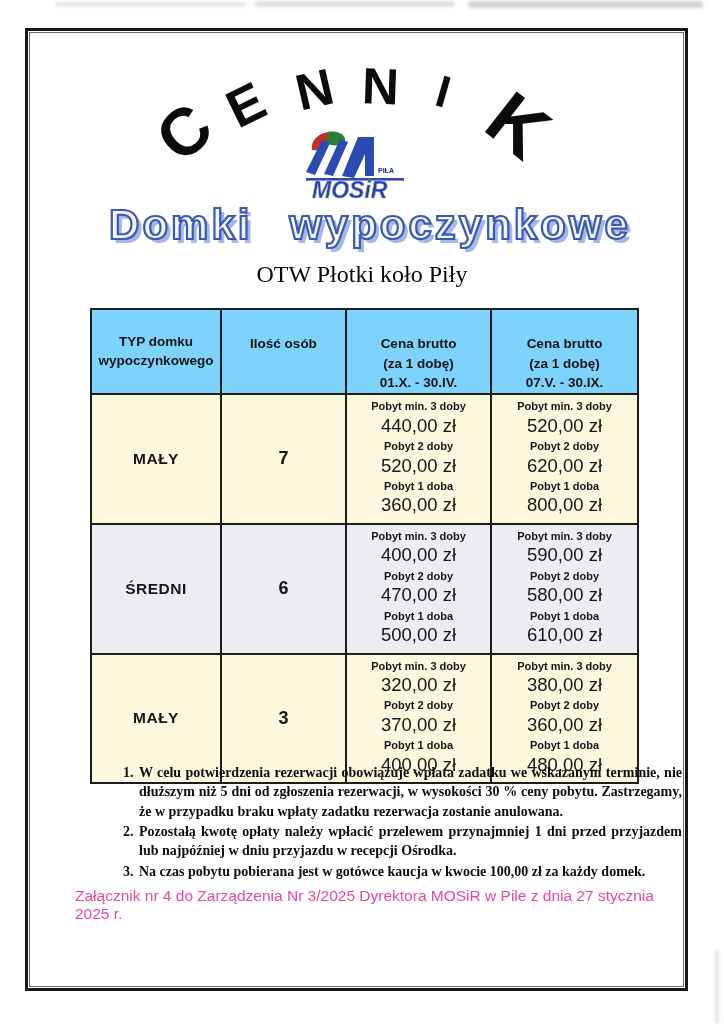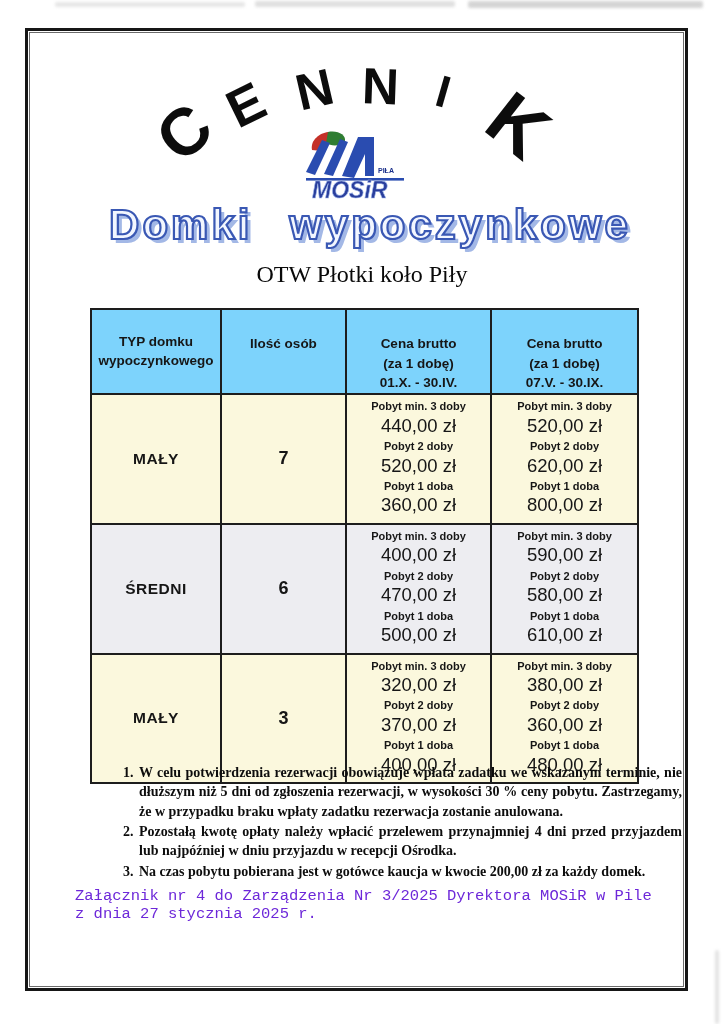--- a/index.html
+++ b/index.html
@@ -74,21 +74,21 @@
   
   ol.notes{
     position:absolute;left:96px;top:748px;width:545px;margin:15px;
     padding-left:26px;font-family:"Liberation Serif",serif;font-weight:bold;
     font-size:14px;line-height:1.38;color:#0d0d0d;text-align:justify;
   }
   ol.notes li{margin-bottom:1px;padding-left:2px;}
 
   .footer{
     position:absolute;left:75px;top:887px;width:580px;
-    font-family:Liberation Mono, monospace;font-size:15.5px;color:#6d28d9;
+    font-family:Liberation Sans, sans-serif;font-size:15.5px;color:#ec4899;
   }
 </style>
 </head>
 <body>
 
 <div class="smudge s1"></div>
 <div class="smudge s2"></div>
 <div class="smudge s3"></div>
 <div class="smudge s4"></div>
 
@@ -221,17 +221,17 @@
         <div class="plabel">Pobyt 1 doba</div>
         <div class="pval">480,00 zł</div>
       </div>
     </td>
   </tr>
 </tbody>
   </table>
 
 <ol class="notes">
   <li>W celu potwierdzenia rezerwacji obowiązuje wpłata zadatku we wskazanym terminie, nie dłuższym niż 5 dni od zgłoszenia rezerwacji, w wysokości 30 % ceny pobytu. Zastrzegamy, że w przypadku braku wpłaty zadatku rezerwacja zostanie anulowana.</li>
-  <li>Pozostałą kwotę opłaty należy wpłacić przelewem przynajmniej 4 dni przed przyjazdem lub najpóźniej w dniu przyjazdu w recepcji Ośrodka.</li>
-  <li>Na czas pobytu pobierana jest w gotówce kaucja w kwocie 200,00 zł za każdy domek.</li>
+  <li>Pozostałą kwotę opłaty należy wpłacić przelewem przynajmniej 1 dni przed przyjazdem lub najpóźniej w dniu przyjazdu w recepcji Ośrodka.</li>
+  <li>Na czas pobytu pobierana jest w gotówce kaucja w kwocie 100,00 zł za każdy domek.</li>
 </ol>
 
 <div class="footer">Załącznik nr 4  do Zarządzenia Nr 3/2025 Dyrektora MOSiR w Pile z dnia 27 stycznia 2025 r.</div>
 
 </body></html>

